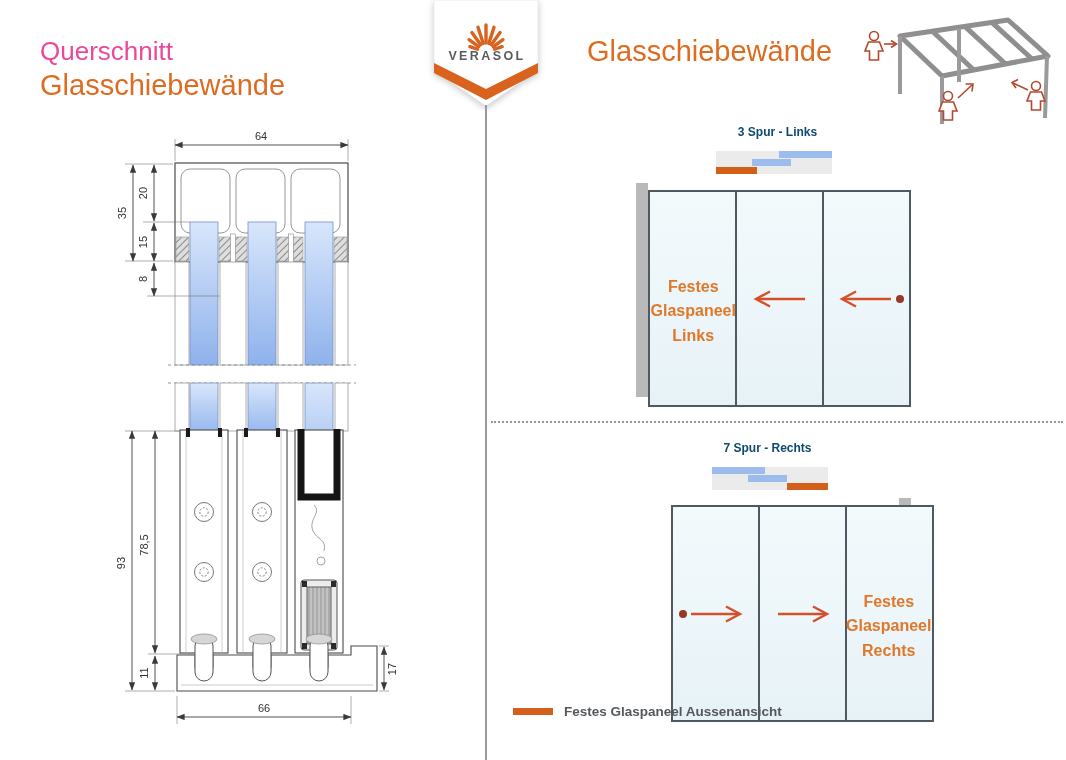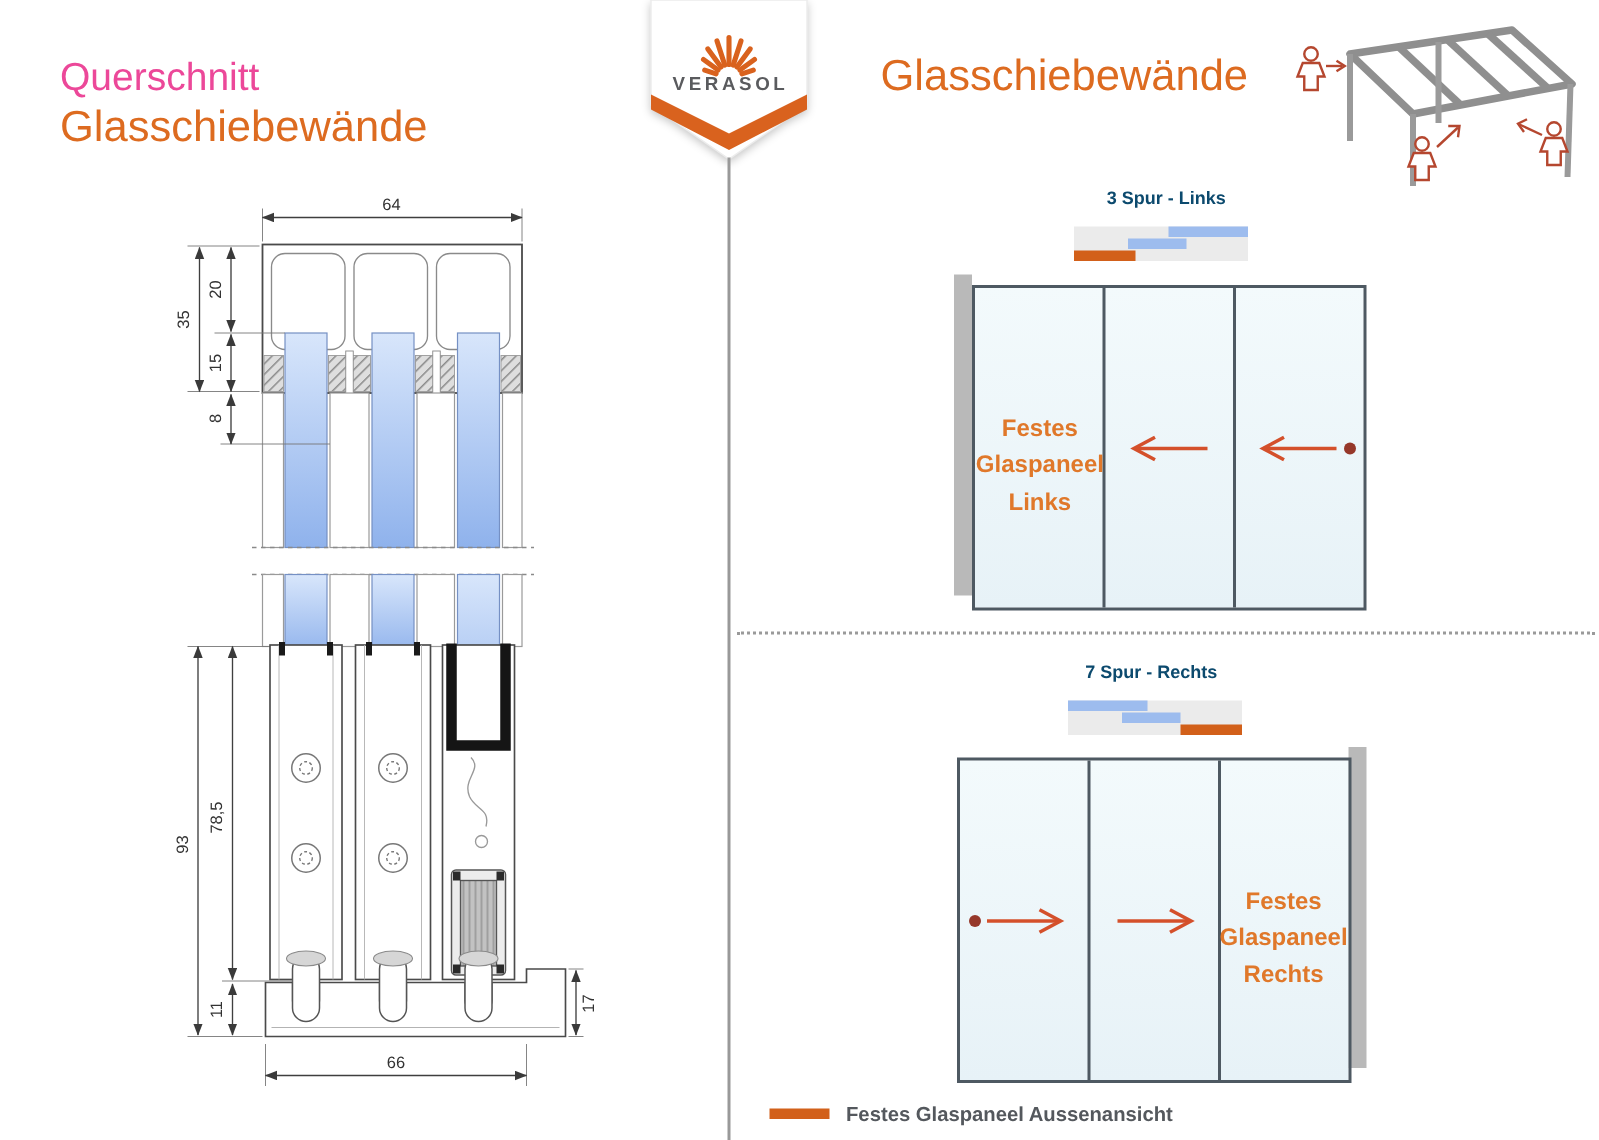--- a/index.html
+++ b/index.html
@@ -297,31 +297,31 @@
 
 <div class="abs config-heading" style="left:638px;top:441px;width:259px;">7 Spur - Rechts</div>
 
 <div class="abs mini-track" style="left:712px;top:467px;">
   <div class="mini-bar mini-blue" style="left:0;width:46%;top:0;"></div>
   <div class="mini-bar mini-blue" style="left:31%;width:34%;top:8px;"></div>
   <div class="mini-bar mini-orange" style="right:0;width:35%;bottom:0;"></div>
 </div>
 
 <div class="abs wall-post" style="left:899px;top:498px;height:214px;"></div>
-<div class="abs stage" style="left:638px;top:505px;width:259px;height:213px;">
+<div class="abs stage" style="left:671px;top:505px;width:259px;height:213px;">
   <div class="stage-divider" style="left:calc(33.33% - 1px);"></div>
   <div class="stage-divider" style="left:calc(66.66% - 1px);"></div>
   <div class="handle-dot" style="left:6px;top:calc(50% - 4px);"></div>
   <svg class="slide-arrow" style="left:calc(16.66% - 29px);top:calc(50% - 10px);" viewBox="0 0 58 20">
     <line x1="4" y1="10" x2="52" y2="10" stroke="#d4502b" stroke-width="2.4"></line>
     <path d="M39,2.5 L53,10 L39,17.5" fill="none" stroke="#d4502b" stroke-width="2.4"></path>
   </svg>
   <svg class="slide-arrow" style="left:calc(50% - 29px);top:calc(50% - 10px);" viewBox="0 0 58 20">
     <line x1="4" y1="10" x2="52" y2="10" stroke="#d4502b" stroke-width="2.4"></line>
     <path d="M39,2.5 L53,10 L39,17.5" fill="none" stroke="#d4502b" stroke-width="2.4"></path>
   </svg>
   <div class="fixed-label" style="left:66.6%;">Festes Glaspaneel Rechts</div>
 </div>
 
-<div class="abs legend" style="left:513px;top:735px;">
+<div class="abs legend" style="left:513px;top:704px;">
   <div class="legend-swatch"></div>
   <div class="legend-label">Festes Glaspaneel Aussenansicht</div>
 </div>
 
 </body></html>

